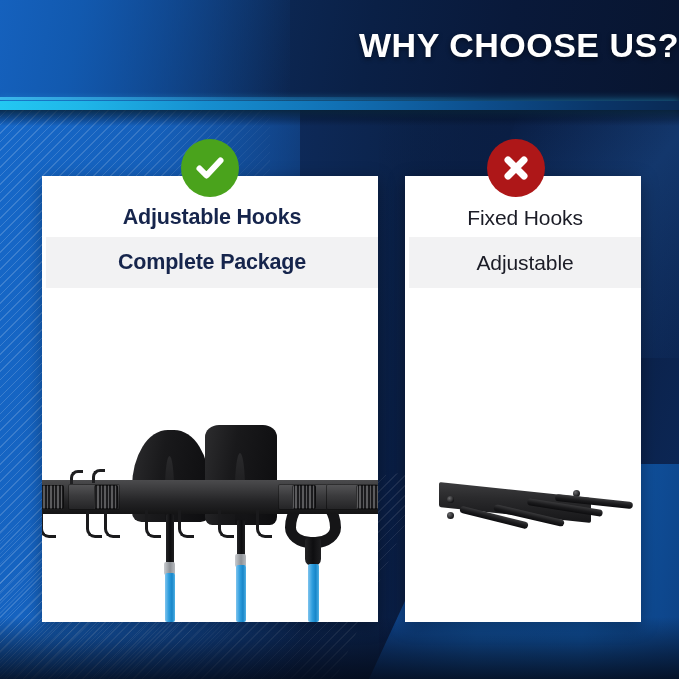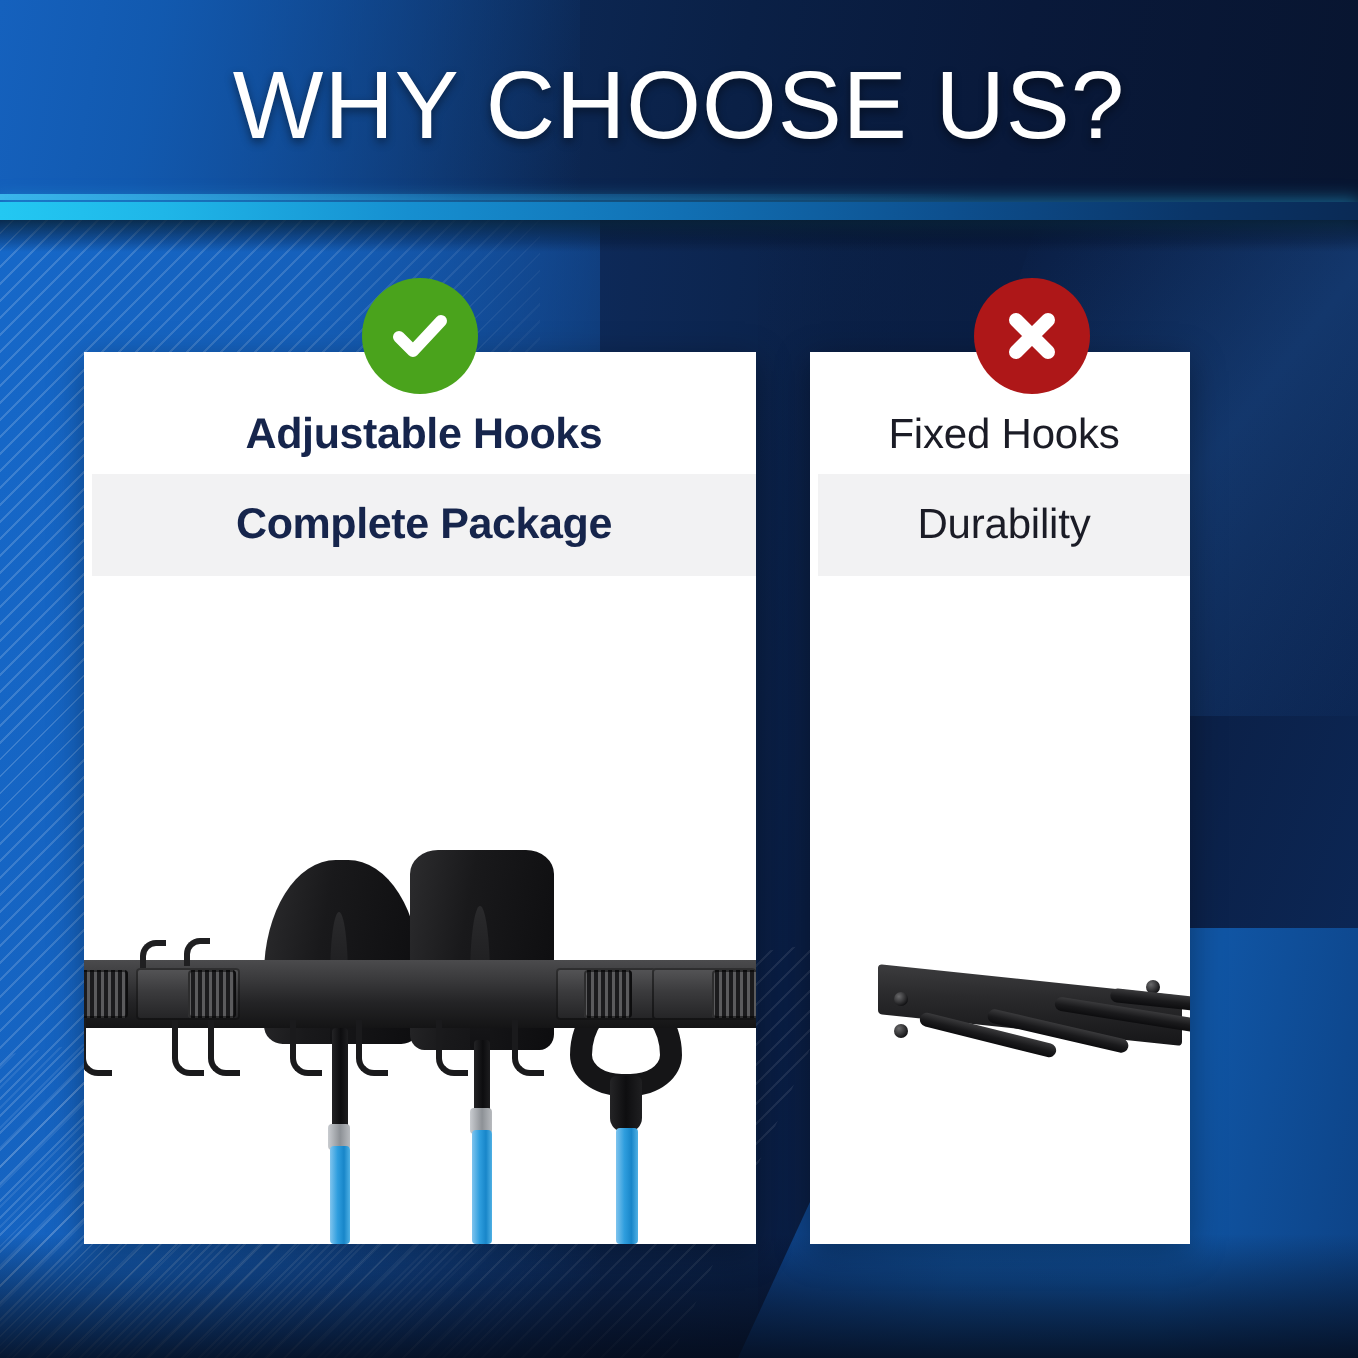--- a/index.html
+++ b/index.html
@@ -120,40 +120,40 @@
     clip-path:polygon(32% 0%, 100% 0%, 100% 100%, 0% 100%);
   }
   .btm-deep {
     position:absolute; left:0; right:0; bottom:0; height:62px;
     background:linear-gradient(180deg, rgba(5,12,28,0) 0%, rgba(5,12,28,.55) 60%, rgba(4,10,24,.85) 100%);
   }
 
   
   .title {
     position:absolute; left:0; right:0; top:26px;
-    text-align:center;
+    text-align:right;
     color:#ffffff;
-    font-size:48px;
-    font-weight:normal;
+    font-size:34px;
+    font-weight:bold;
     letter-spacing:.5px;
     font-family:"Liberation Sans", sans-serif;
     text-shadow:0 2px 5px rgba(0,0,0,.45);
   }
 
   
   .panel {
     position:absolute;
     background:#ffffff;
     top:176px;
     height:446px;
     overflow:hidden;
     box-shadow:0 4px 16px rgba(0,0,0,.35);
   }
   #panel-pros { left:42px; width:336px; }
-  #panel-cons { left:405px; width:190px; }
+  #panel-cons { left:405px; width:236px; }
 
   .rows { position:absolute; left:4px; right:0; top:0; }
   .row {
     height:51px;
     display:flex; align-items:center; justify-content:center;
     text-align:center;
     white-space:nowrap;
   }
   .row.alt { background:#f2f2f3; }
   .row.first { height:61px; align-items:flex-end; padding-bottom:7px; }
@@ -363,21 +363,21 @@
   </div>
 </div>
 
 <div class="panel" id="panel-cons">
 
   <div class="rows">
     <div class="row first">
       <span>Fixed Hooks</span>
     </div>
     <div class="row alt">
-      <span>Durability</span>
+      <span>Adjustable</span>
     </div>
   </div>
 
   <div class="product" id="product-hookbar">
     <div class="hb-plate" style="left:34px; top:48px;"></div>
     <div class="hb-screw" style="left:42px; top:54px;"></div>
     <div class="hb-screw" style="left:42px; top:70px;"></div>
     <div class="hb-screw" style="left:168px; top:48px;"></div>
 
     <div class="hb-prong" style="left:54px;  top:72px; width:70px; transform:rotate(14deg);"></div>

